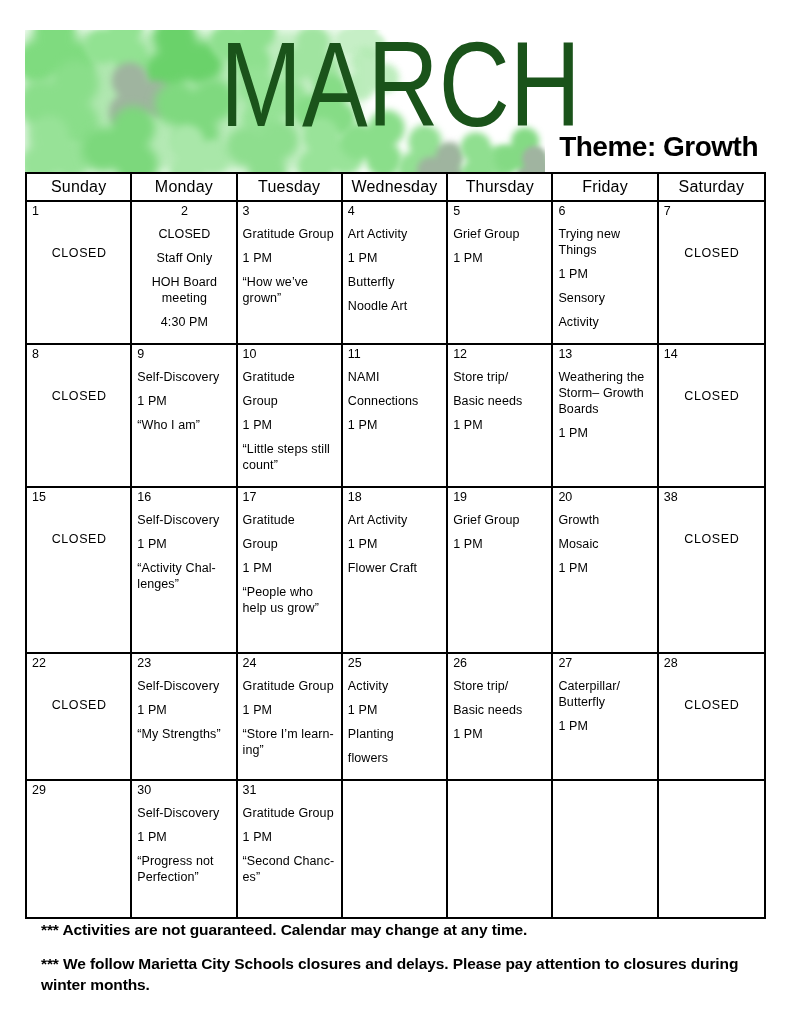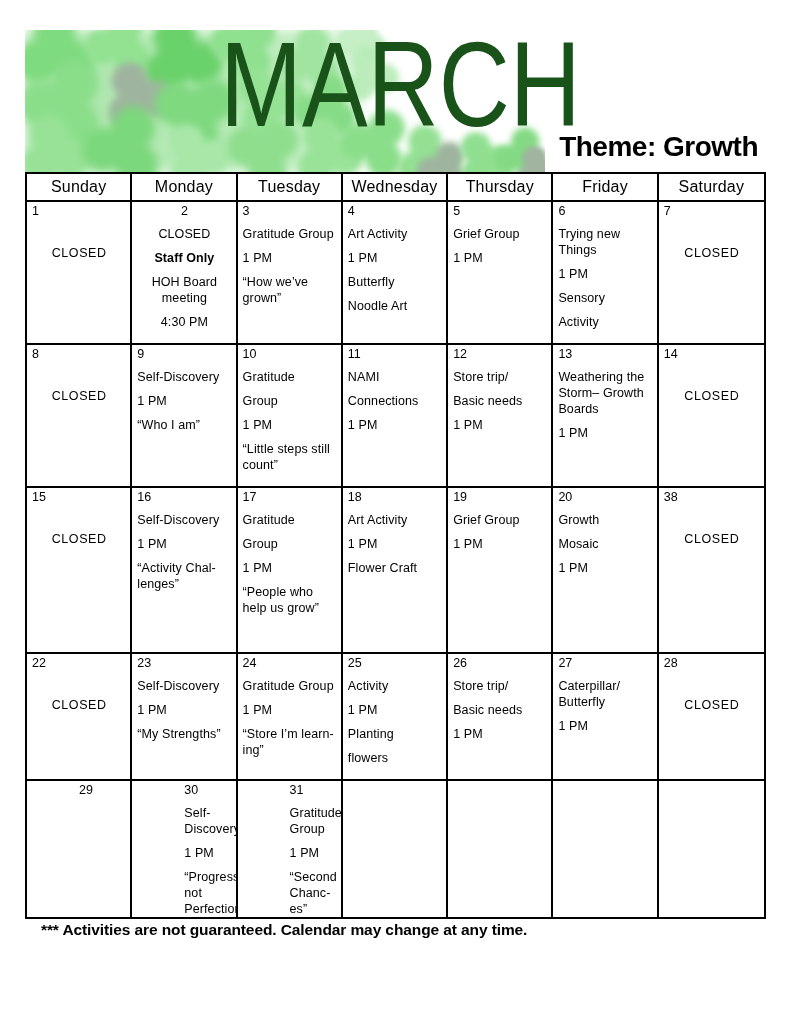--- a/index.html
+++ b/index.html
@@ -34,29 +34,29 @@
   .grid {
     position: absolute; left: 25px; top: 172px; width: 741px;
     display: grid;
     grid-template-columns: repeat(7, 1fr);
     grid-template-rows: 28px 143px 143px 166px 127px 136px;
     border: 2px solid #000;
     background: #fff;
   }
   .grid > div { border-right: 2px solid #000; border-bottom: 2px solid #000; overflow: hidden; }
   .grid > div:nth-child(7n) { border-right: none; }
-  .grid > div:nth-child(n+36) { border-bottom: none; margin-left: 47px; }
+  .grid > div:nth-child(n+36) { border-bottom: none; }
 
   .wh { font-size: 16px; line-height: 25px; text-align: center; letter-spacing: 0.2px; }
 
   .cell { padding: 2px 4px 0 5px; font-size: 12.5px; }
   .cell.center { text-align: center; }
   .daynum { font-size: 12.5px; line-height: 14px; margin-bottom: 8px; }
   .para { line-height: 16px; margin-bottom: 8px; white-space: pre-line; letter-spacing: 0.1px; }
-  .para.bold { font-weight: 700; }
+  .para.bold { font-weight: 400; }
   .para.closed { text-align: center; margin-top: 27px; letter-spacing: 0.6px; }
 
   
   .notes { position: absolute; left: 25px; top: 919px; width: 748px; }
   .notes p { font-size: 15.5px; font-weight: 700; line-height: 21px; margin-bottom: 13px; letter-spacing: -0.1px; margin-left: 16px; }
 </style>
 </head>
 <body>
 
 <div class="page">
@@ -309,15 +309,16 @@
       <div class="cell">
         <div class="daynum"></div>
       </div>
       <div class="cell">
         <div class="daynum"></div>
       </div>
     </div>
 
   <div class="notes">
     <p>*** Activities are not guaranteed. Calendar may change at any time.</p>
+    <p>*** We follow Marietta City Schools closures and delays. Please pay attention to closures during winter months.</p>
   </div>
 
 </div>
 
 </body></html>

